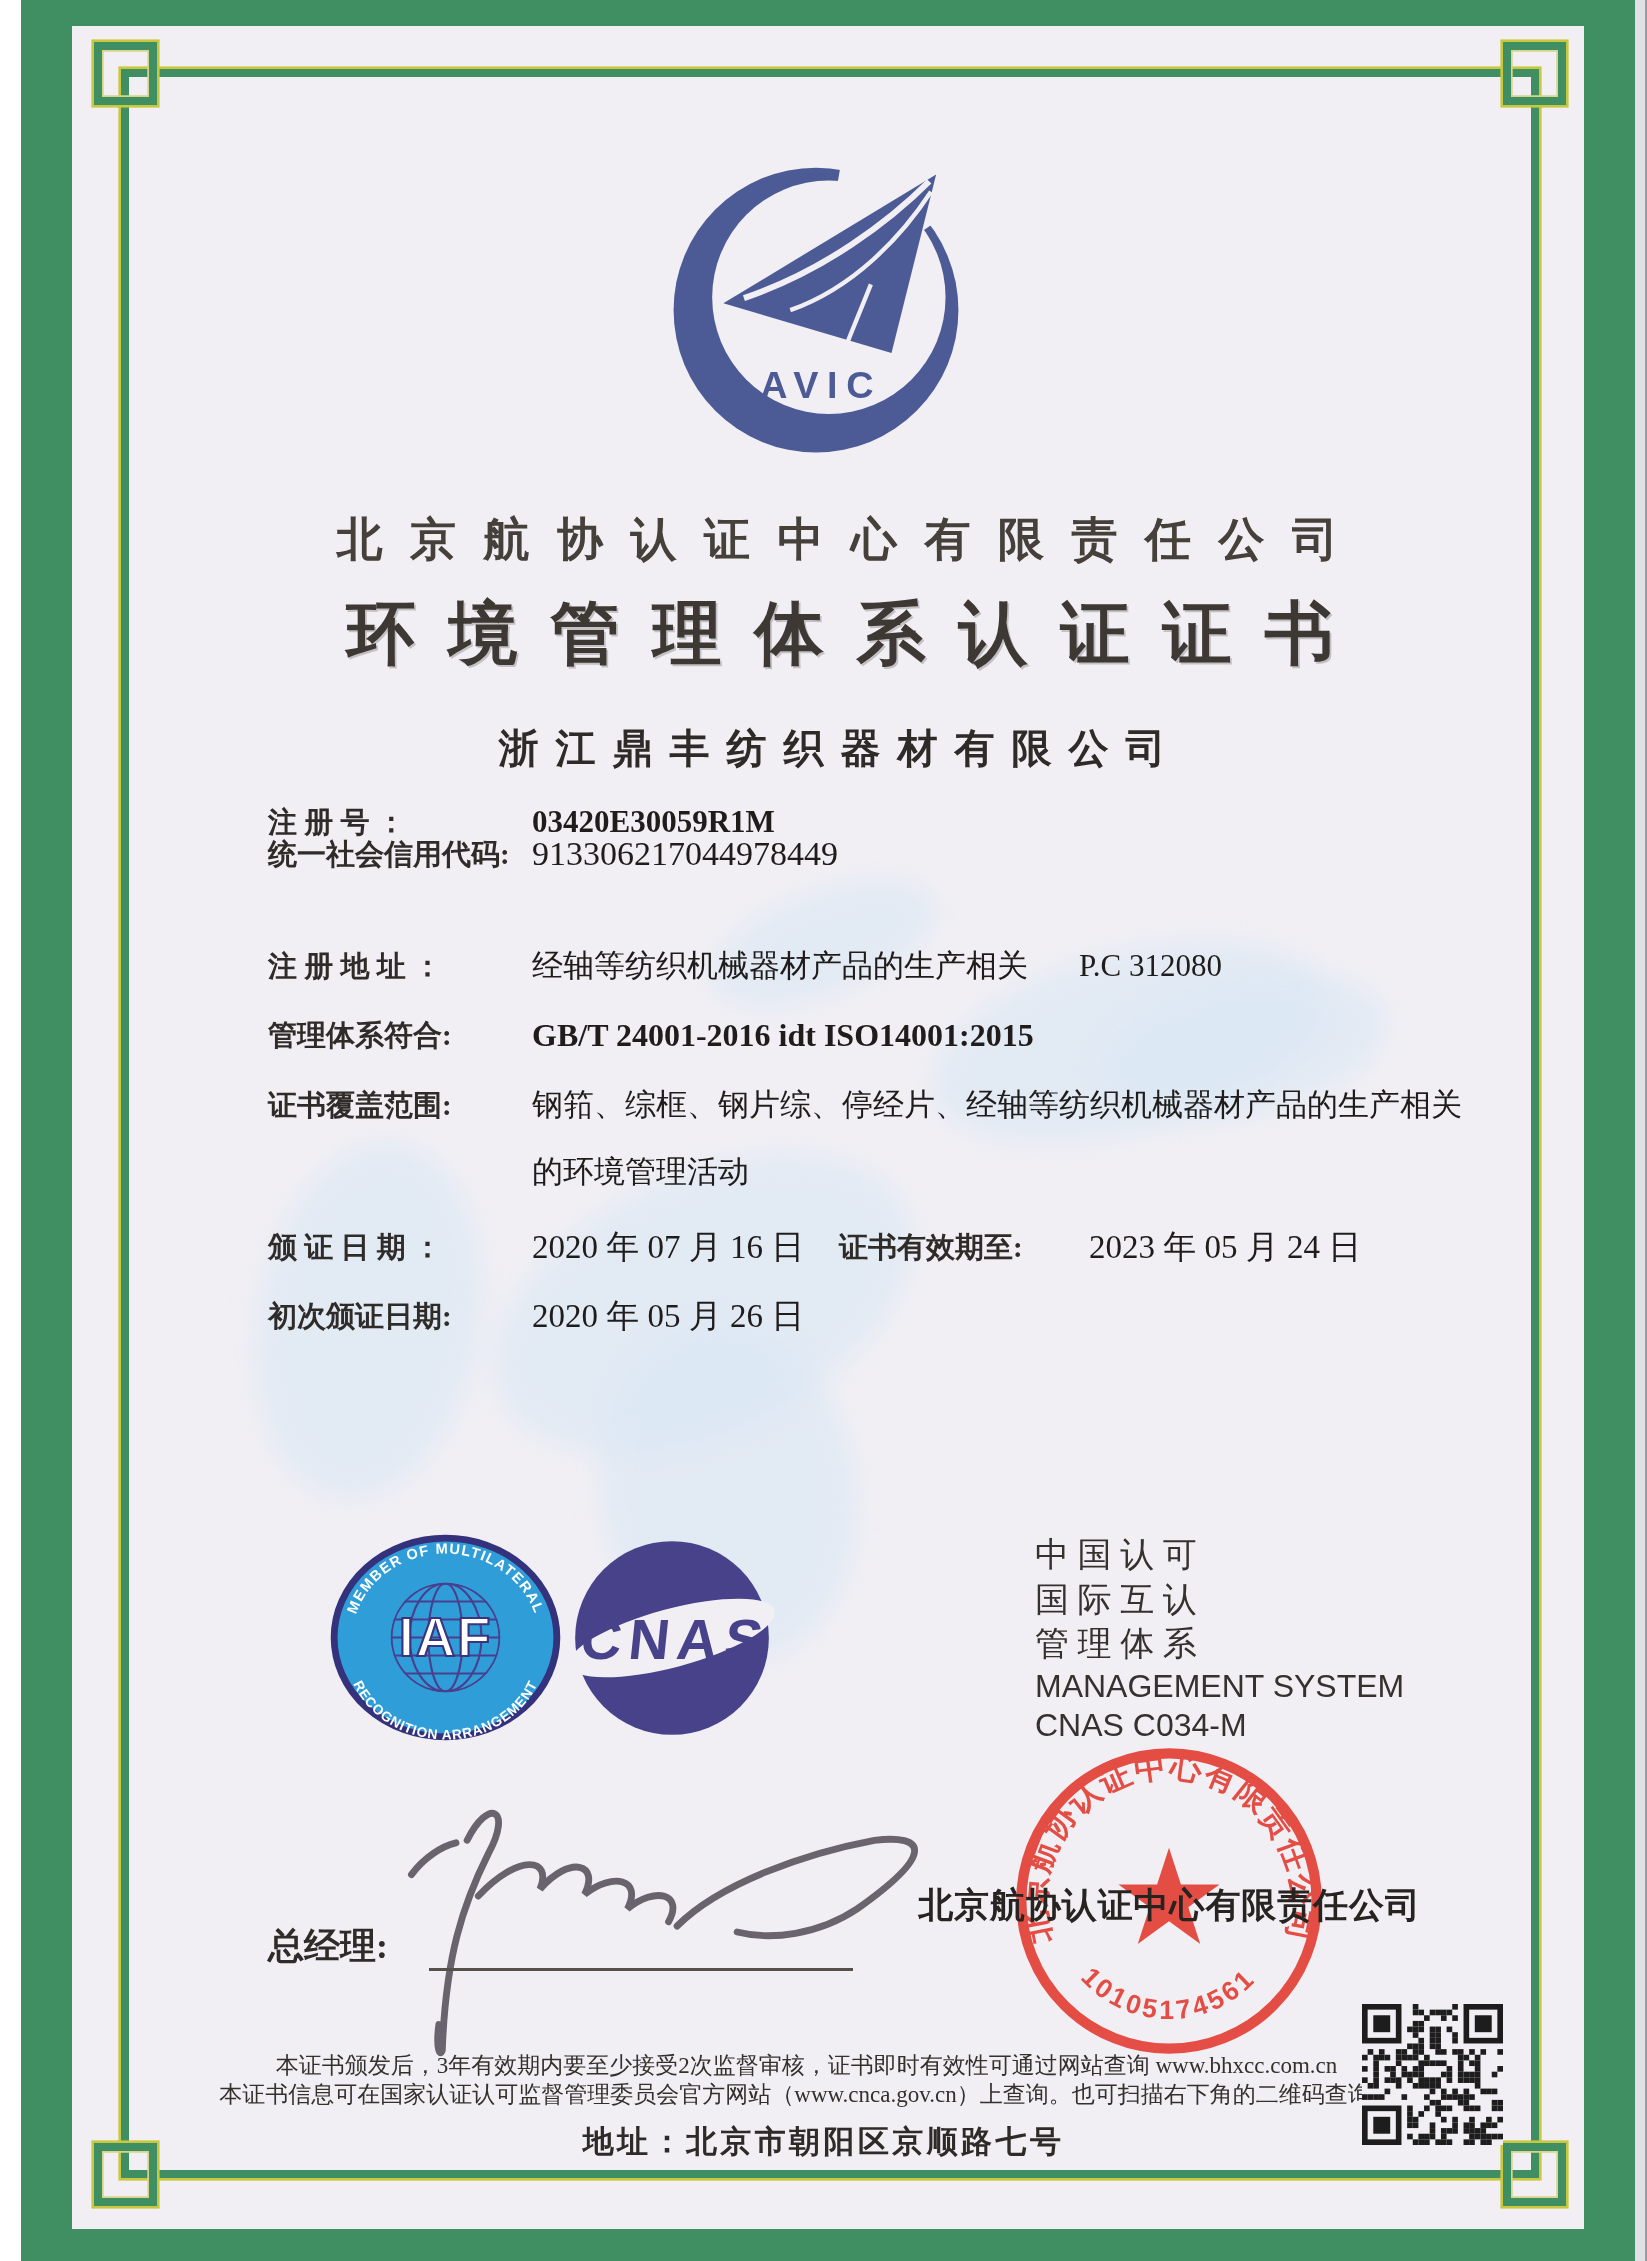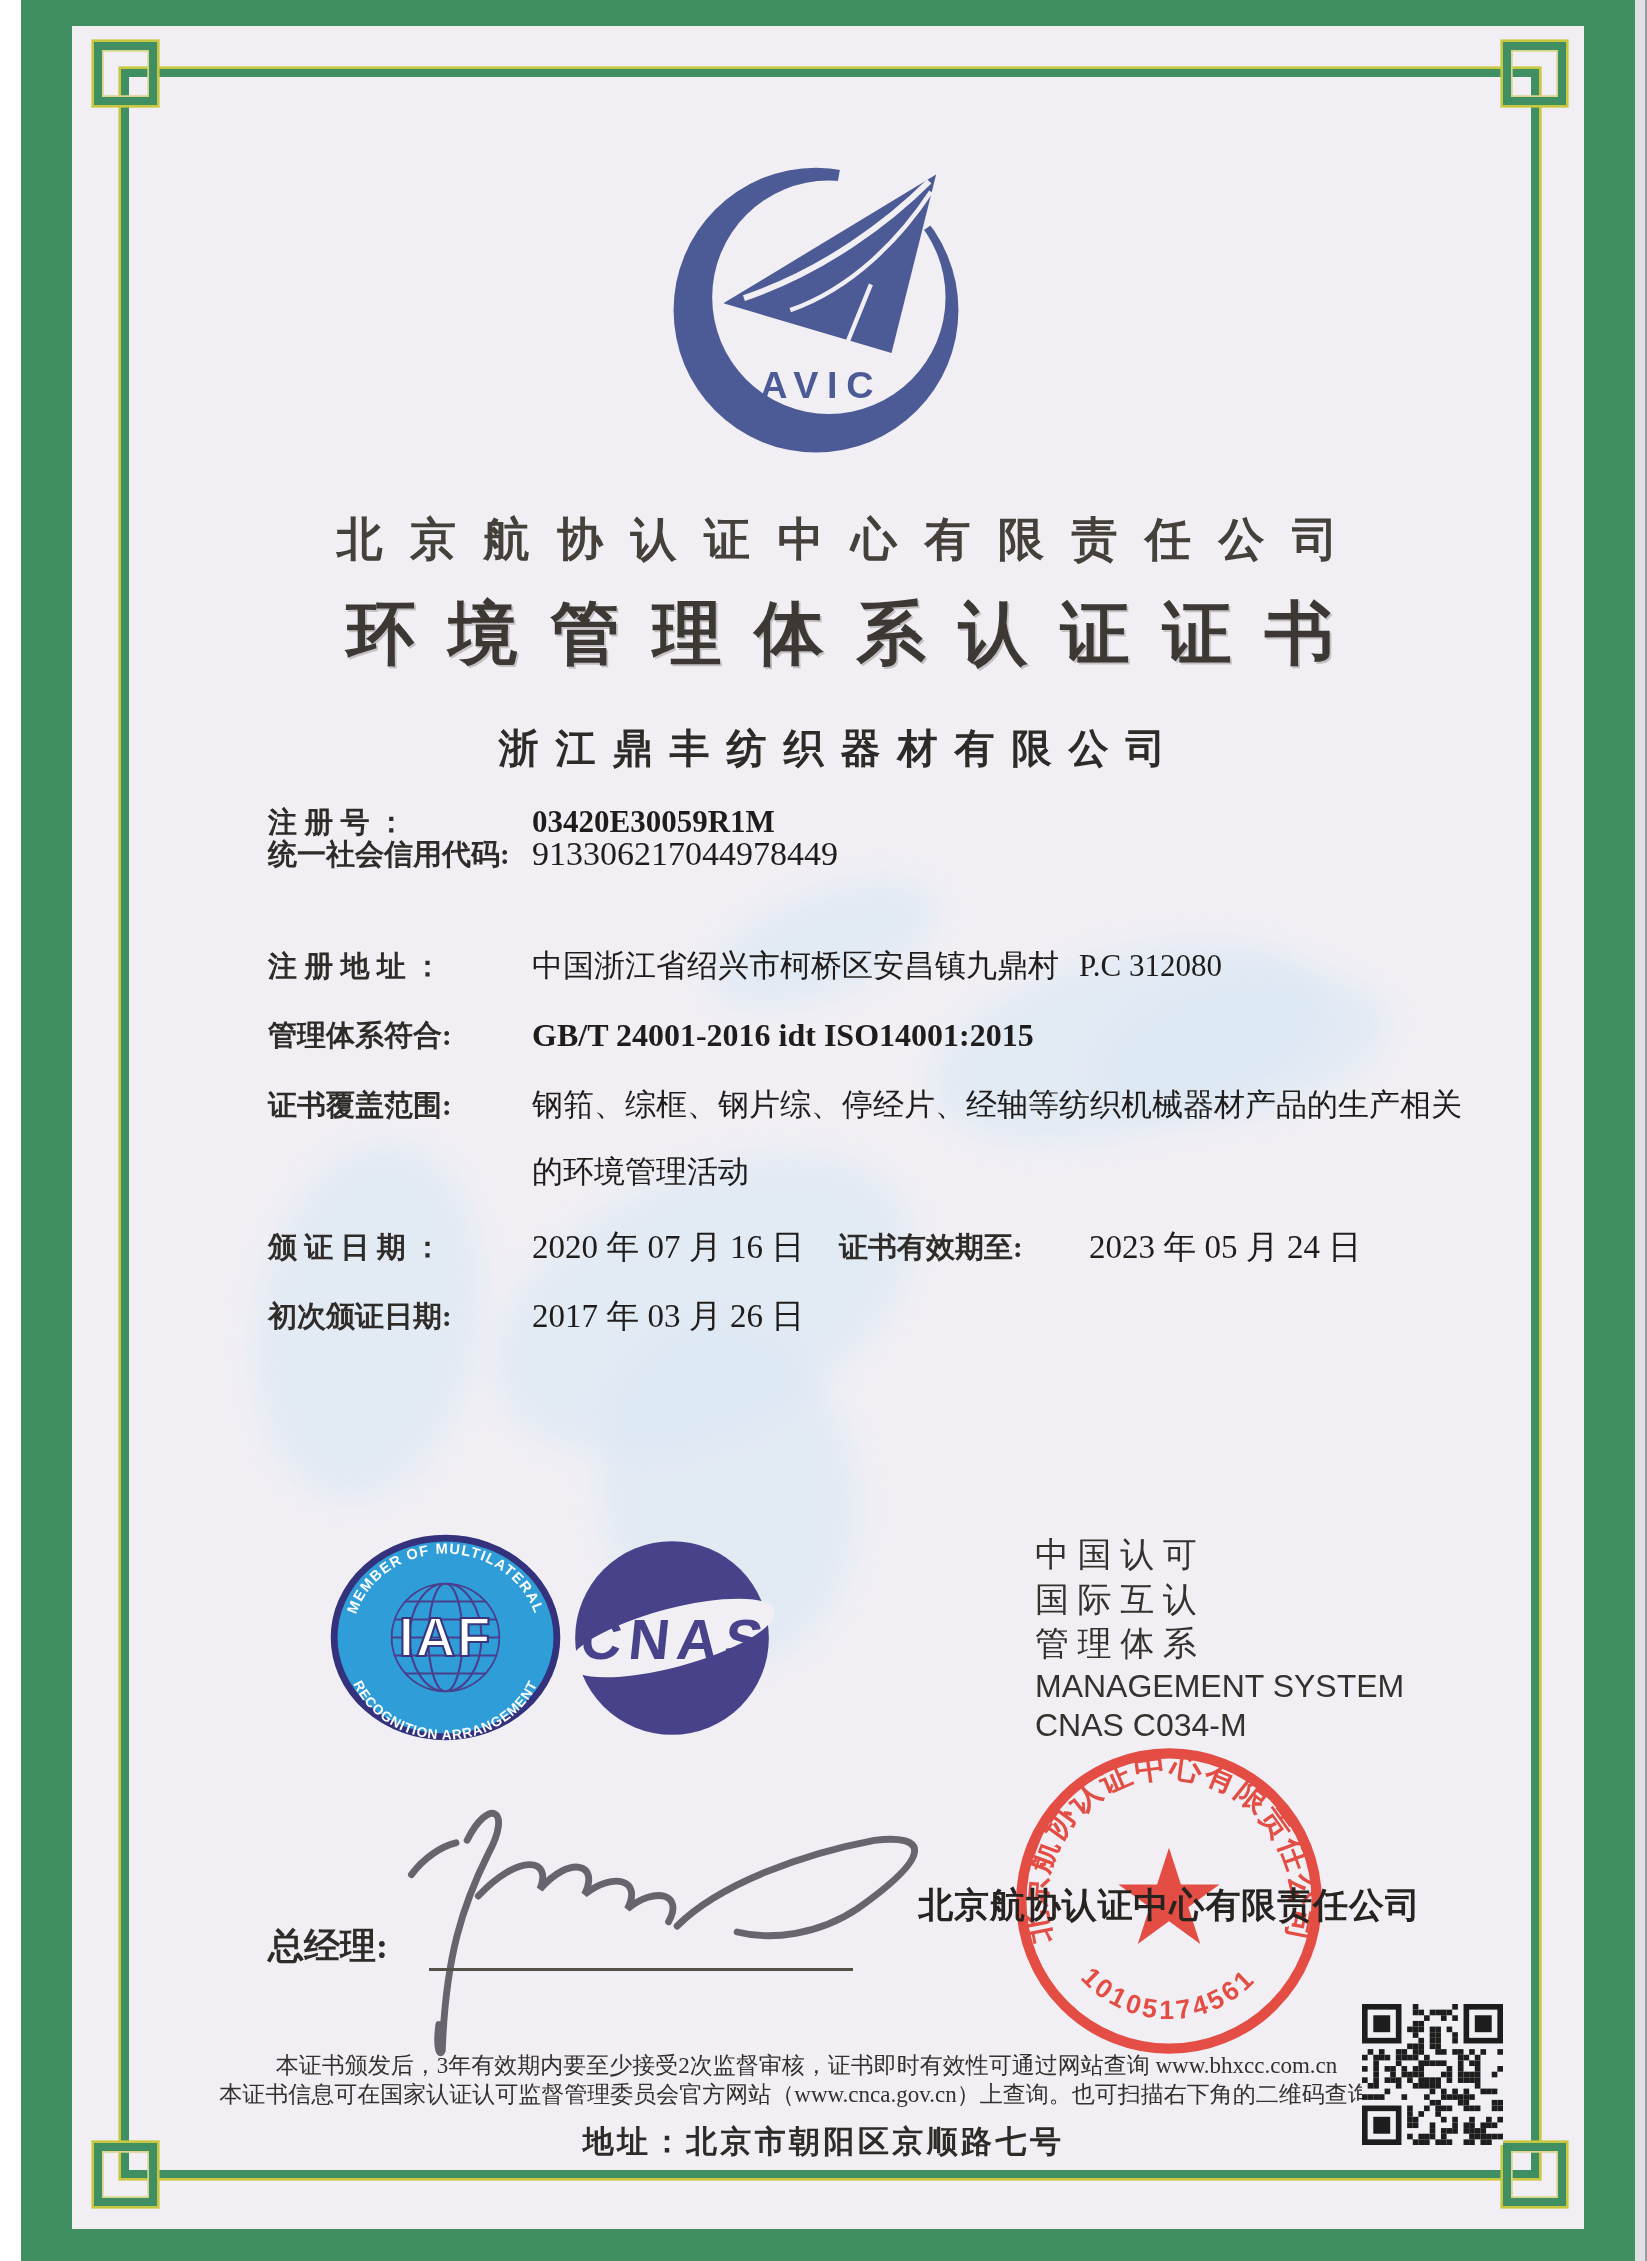--- a/index.html
+++ b/index.html
@@ -100,21 +100,21 @@
   <div class="abs row" style="top:797px;">
     <span class="lab">注 册 号 ：</span>
     <span class="val bold" style="font-size:31px;">03420E30059R1M</span>
   </div>
   <div class="abs row" style="top:829px;padding-left:38px;">
     <span class="lab">统一社会信用代码:</span>
     <span class="val" style="font-size:34px;">913306217044978449</span>
   </div>
   <div class="abs row" style="top:941px;">
     <span class="lab">注 册 地 址 ：</span>
-    <span class="val" style="font-size:31px;">中国浙江省绍兴市柯桥区安昌镇九鼎村</span>
+    <span class="val" style="font-size:31px;">经轴等纺织机械器材产品的生产相关</span>
     <span class="postal">P.C 312080</span>
   </div>
   <div class="abs row" style="top:1010px;padding-left:35px;">
     <span class="lab">管理体系符合:</span>
     <span class="val bold">GB/T 24001-2016 idt ISO14001:2015</span>
   </div>
   <div class="abs row" style="top:1080px;">
     <span class="lab">证书覆盖范围:</span>
     <span class="val" style="font-size:31px;">钢筘、综框、钢片综、停经片、经轴等纺织机械器材产品的生产相关</span>
   </div>
@@ -122,21 +122,21 @@
     <span class="val" style="font-size:31px;">的环境管理活动</span>
   </div>
   <div class="abs row" style="top:1222px;">
     <span class="lab">颁 证 日 期 ：</span>
     <span class="val" style="font-size:33px;">2020 年 07 月 16 日</span>
     <span class="lab2">证书有效期至:</span>
     <span class="val2">2023 年 05 月 24 日</span>
   </div>
   <div class="abs row" style="top:1291px;">
     <span class="lab">初次颁证日期:</span>
-    <span class="val" style="font-size:33px;">2017 年 03 月 26 日</span>
+    <span class="val" style="font-size:33px;">2020 年 05 月 26 日</span>
   </div>
 
   <svg class="abs" style="left:329px;top:1532px;" width="233" height="211" viewBox="-136 -123 272 246">
     <defs>
         <clipPath id="gclip">
           <circle cx="0" cy="0" r="64"></circle>
         </clipPath>
       </defs>
     <ellipse cx="0" cy="0" rx="130" ry="116" fill="#2f9ed8" stroke="#34327c" stroke-width="8"></ellipse>
     <g clip-path="url(#gclip)" stroke="#4a3f8f" stroke-width="2.5" fill="none">

